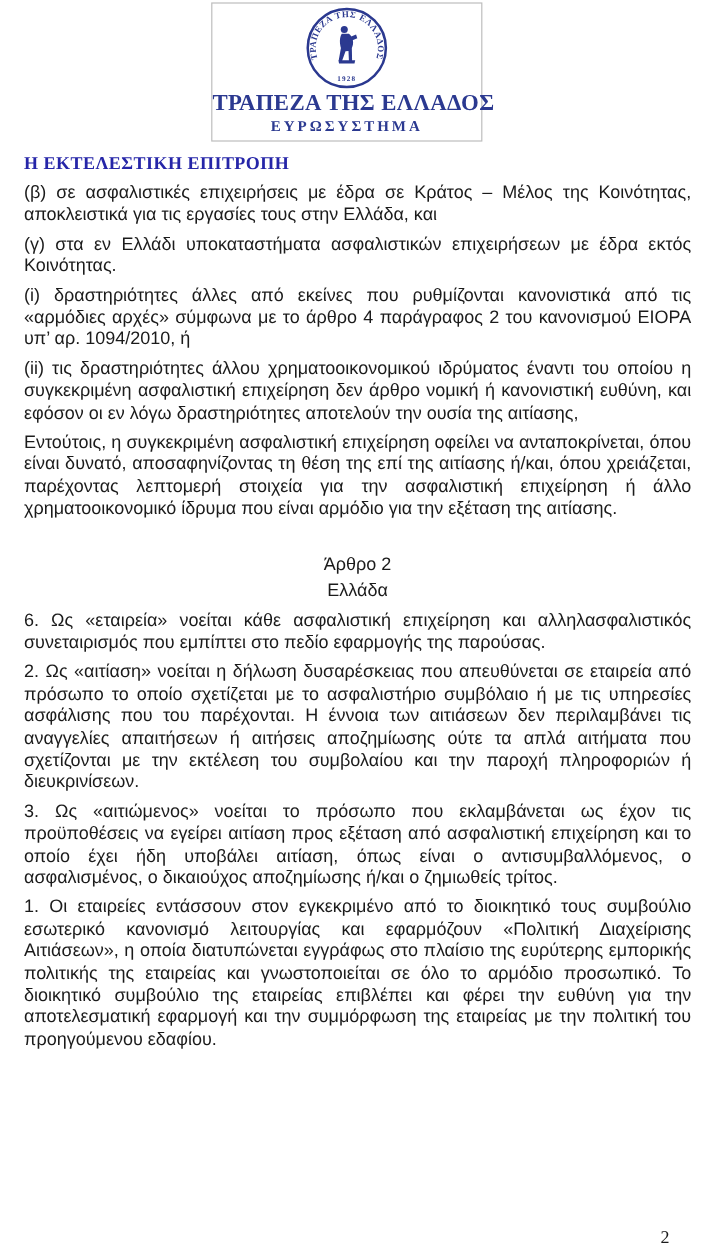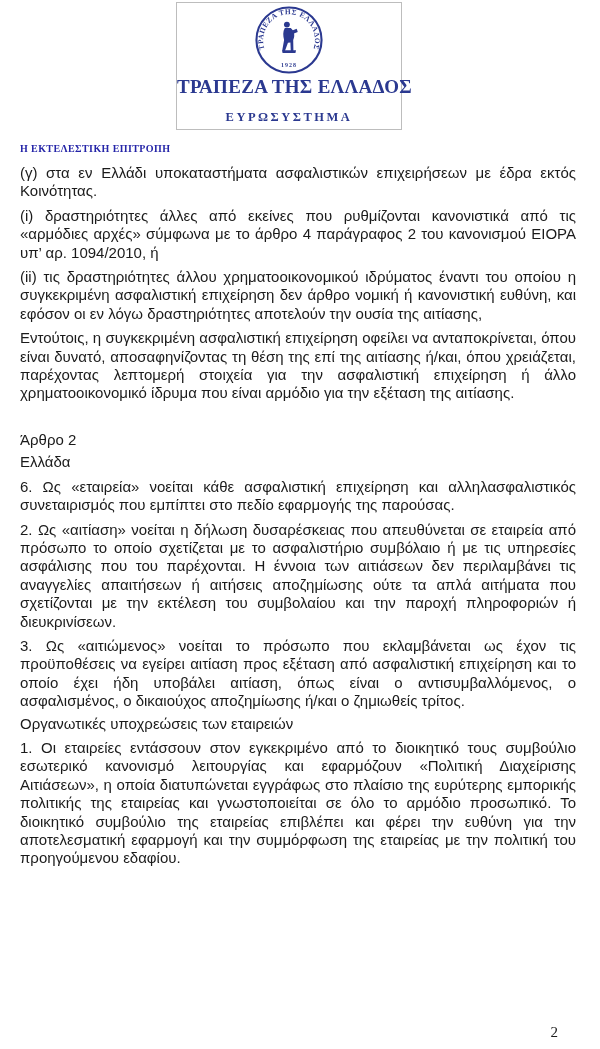--- a/index.html
+++ b/index.html
@@ -40,40 +40,41 @@
     white-space: nowrap;
     margin-top: 1px;
   }
   .eurosystem {
     font-family: "Liberation Serif", serif;
     font-weight: bold;
     font-size: 12.5px;
     line-height: 15px;
     color: #2b3990;
     letter-spacing: 2.5px;
-    margin-top: 12px;
+    margin-top: 0;
   }
   .committee {
     font-family: "Liberation Serif", serif;
     font-weight: bold;
-    font-size: 10px;
+    font-size: 15px;
     line-height: 18px;
     color: #2525a8;
     letter-spacing: 0.4px;
     margin-top: 10px;
   }
   .body-p {
     font-size: 15px;
     line-height: 18.4px;
     text-align: justify;
     margin: 6px 0 0 0;
   }
   .h-center {
     font-size: 15px;
     line-height: 18.4px;
+    text-align: center;
     margin: 0;
   }
   .art-title { margin-top: 28px; }
   .art-sub   { margin-top: 4px; }
   .page-number {
     position: absolute;
     right: 42px;
     bottom: 8px;
     font-family: "Liberation Serif", serif;
     font-size: 15px;
@@ -99,30 +100,30 @@
         <path d="M51 38 L61 34 L62.5 38.5 L52.5 42.5 Z"></path>
         <path d="M40 64.5 L60 64.5 L59.2 68.5 L40.8 68.5 Z"></path>
       </g>
     </svg>
     <div class="bank-name">ΤΡΑΠΕΖΑ ΤΗΣ ΕΛΛΑΔΟΣ</div>
     <div class="eurosystem">ΕΥΡΩΣΥΣΤΗΜΑ</div>
   </div>
 
   <div class="committee">Η ΕΚΤΕΛΕΣΤΙΚΗ ΕΠΙΤΡΟΠΗ</div>
 
+  <p class="body-p">(β) σε ασφαλιστικές επιχειρήσεις με έδρα σε Κράτος – Μέλος της Κοινότητας, αποκλειστικά για τις εργασίες τους στην Ελλάδα, και</p>
   <p class="body-p">(γ) στα εν Ελλάδι υποκαταστήματα ασφαλιστικών επιχειρήσεων με έδρα εκτός Κοινότητας.</p>
   <p class="body-p">(i) δραστηριότητες άλλες από εκείνες που ρυθμίζονται κανονιστικά από τις «αρμόδιες αρχές» σύμφωνα με το άρθρο 4 παράγραφος 2 του κανονισμού EIOPA υπ’ αρ. 1094/2010, ή</p>
   <p class="body-p">(ii) τις δραστηριότητες άλλου χρηματοοικονομικού ιδρύματος έναντι του οποίου η συγκεκριμένη ασφαλιστική επιχείρηση δεν άρθρο νομική ή κανονιστική ευθύνη, και εφόσον οι εν λόγω δραστηριότητες αποτελούν την ουσία της αιτίασης,</p>
   <p class="body-p">Εντούτοις, η συγκεκριμένη ασφαλιστική επιχείρηση οφείλει να ανταποκρίνεται, όπου είναι δυνατό, αποσαφηνίζοντας τη θέση της επί της αιτίασης ή/και, όπου χρειάζεται, παρέχοντας λεπτομερή στοιχεία για την ασφαλιστική επιχείρηση ή άλλο χρηματοοικονομικό ίδρυμα που είναι αρμόδιο για την εξέταση της αιτίασης.</p>
 
   <p class="h-center art-title">Άρθρο 2</p>
   <p class="h-center art-sub">Ελλάδα</p>
 
   <p class="body-p">6. Ως «εταιρεία» νοείται κάθε ασφαλιστική επιχείρηση και αλληλασφαλιστικός συνεταιρισμός που εμπίπτει στο πεδίο εφαρμογής της παρούσας.</p>
   <p class="body-p">2. Ως «αιτίαση» νοείται η δήλωση δυσαρέσκειας που απευθύνεται σε εταιρεία από πρόσωπο το οποίο σχετίζεται με το ασφαλιστήριο συμβόλαιο ή με τις υπηρεσίες ασφάλισης που του παρέχονται. Η έννοια των αιτιάσεων δεν περιλαμβάνει τις αναγγελίες απαιτήσεων ή αιτήσεις αποζημίωσης ούτε τα απλά αιτήματα που σχετίζονται με την εκτέλεση του συμβολαίου και την παροχή πληροφοριών ή διευκρινίσεων.</p>
   <p class="body-p">3. Ως «αιτιώμενος» νοείται το πρόσωπο που εκλαμβάνεται ως έχον τις προϋποθέσεις να εγείρει αιτίαση προς εξέταση από ασφαλιστική επιχείρηση και το οποίο έχει ήδη υποβάλει αιτίαση, όπως είναι ο αντισυμβαλλόμενος, ο ασφαλισμένος, ο δικαιούχος αποζημίωσης ή/και ο ζημιωθείς τρίτος.</p>
 
-  <p class="h-center art-sub">Οργανωτικές υποχρεώσεις των εταιρειών</p>
 
   <p class="body-p">1. Οι εταιρείες εντάσσουν στον εγκεκριμένο από το διοικητικό τους συμβούλιο εσωτερικό κανονισμό λειτουργίας και εφαρμόζουν «Πολιτική Διαχείρισης Αιτιάσεων», η οποία διατυπώνεται εγγράφως στο πλαίσιο της ευρύτερης εμπορικής πολιτικής της εταιρείας και γνωστοποιείται σε όλο το αρμόδιο προσωπικό. Το διοικητικό συμβούλιο της εταιρείας επιβλέπει και φέρει την ευθύνη για την αποτελεσματική εφαρμογή και την συμμόρφωση της εταιρείας με την πολιτική του προηγούμενου εδαφίου.</p>
 
   <div class="page-number">2</div>
 </div>
 
 </body></html>

